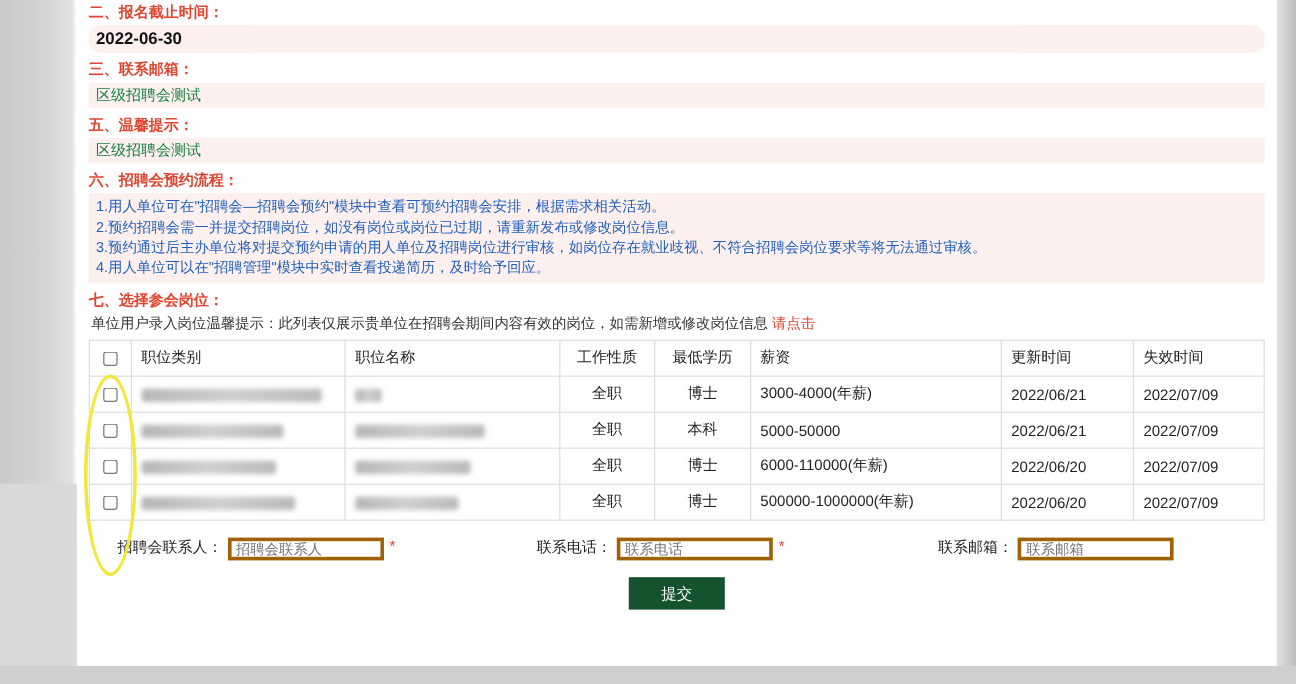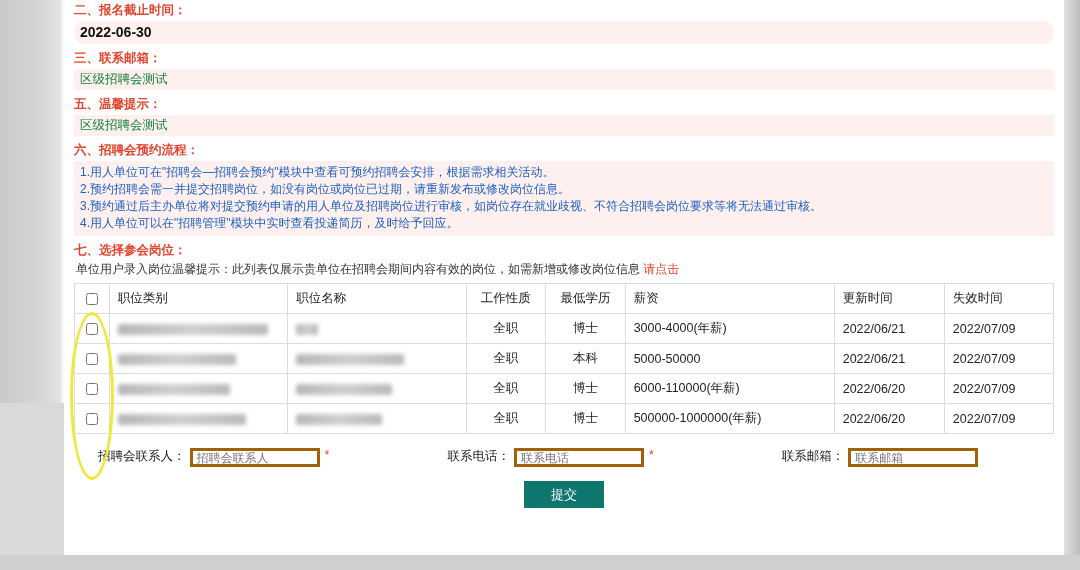--- a/index.html
+++ b/index.html
@@ -162,21 +162,21 @@
   .formrow input.txt.blue { color: #8b5cf6; }
   .req { color: #e2452f; margin-left: 5px; }
   .gapA { width: 118px; }
   .gapB { width: 128px; }
 
   .submit-wrap {
     text-align: center;
     margin-top: 14px;
   }
   button.submit {
-    background: #0f766e;
+    background: #14532d;
     color: #fff;
     border: none;
     font-size: 13px;
     width: 80px;
     height: 27px;
     cursor: pointer;
     font-family: "Liberation Sans", sans-serif;
   }
 </style>
 </head>

